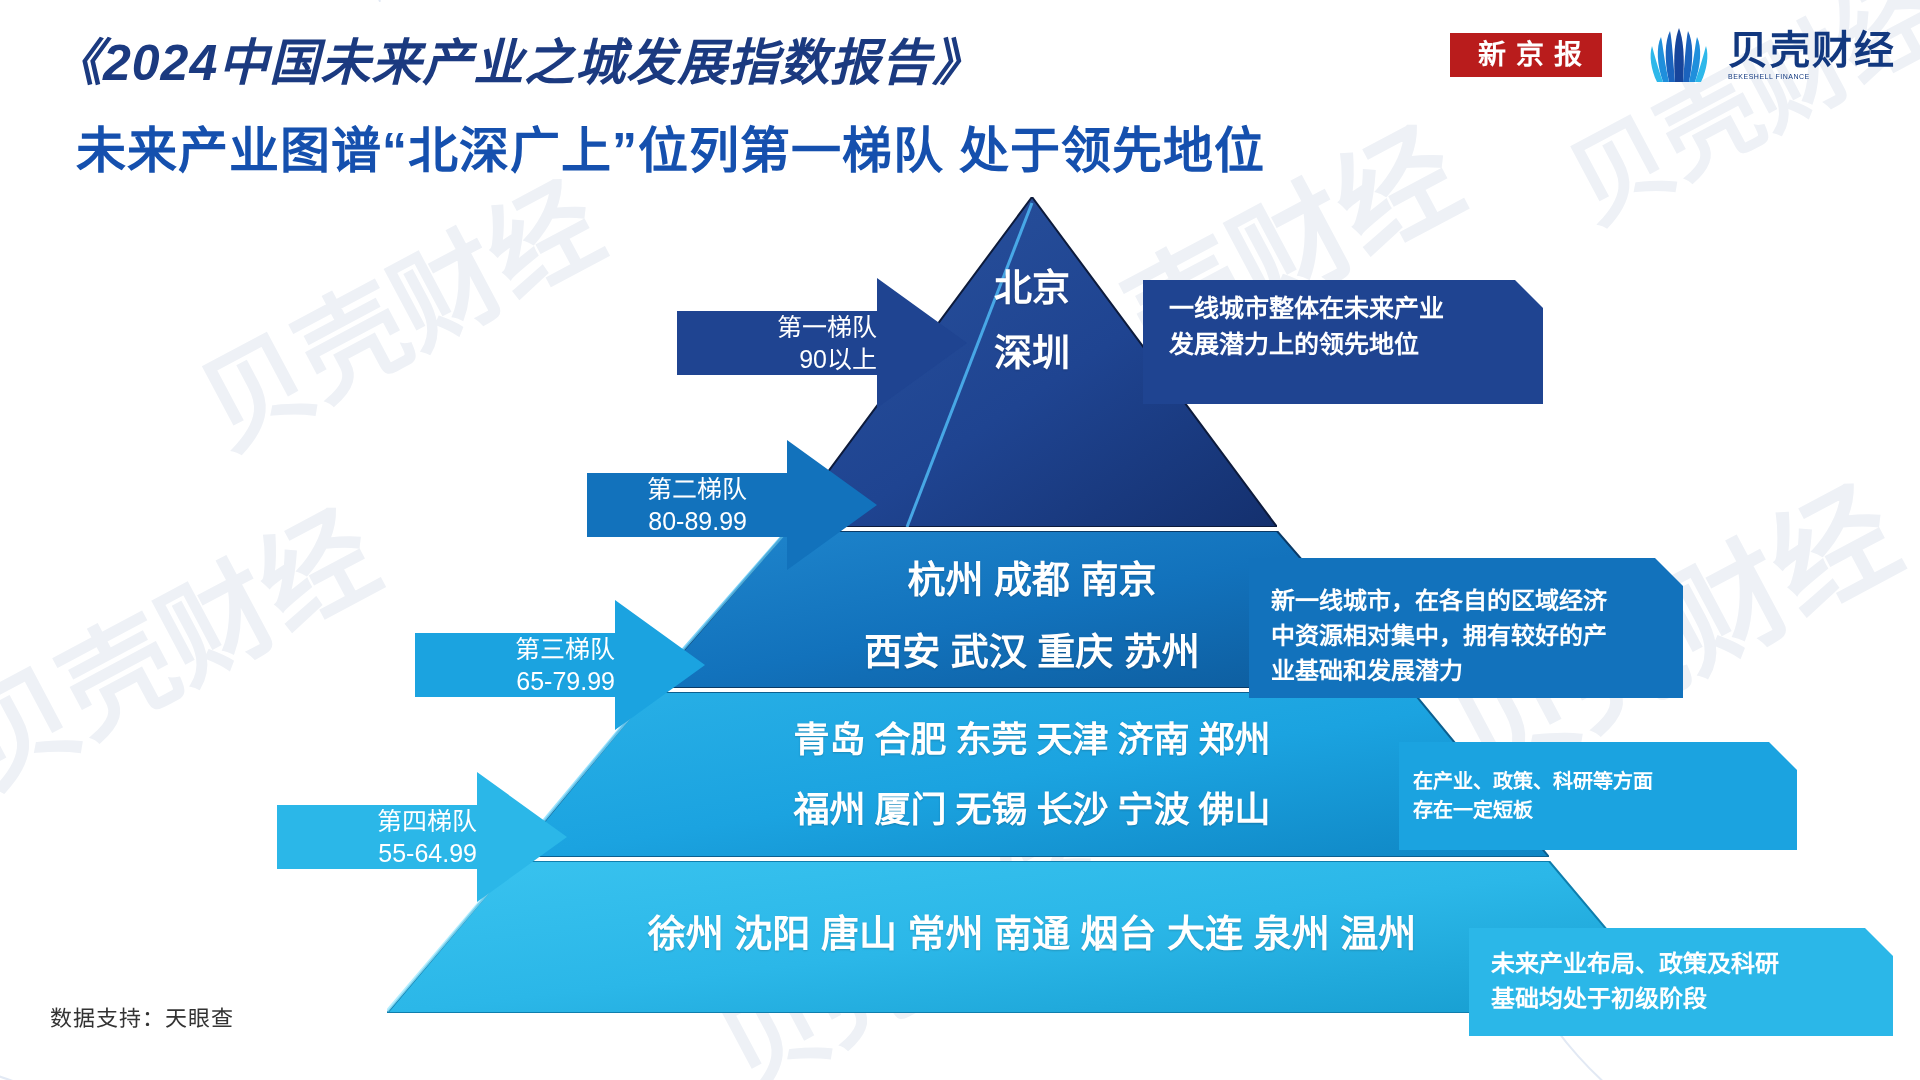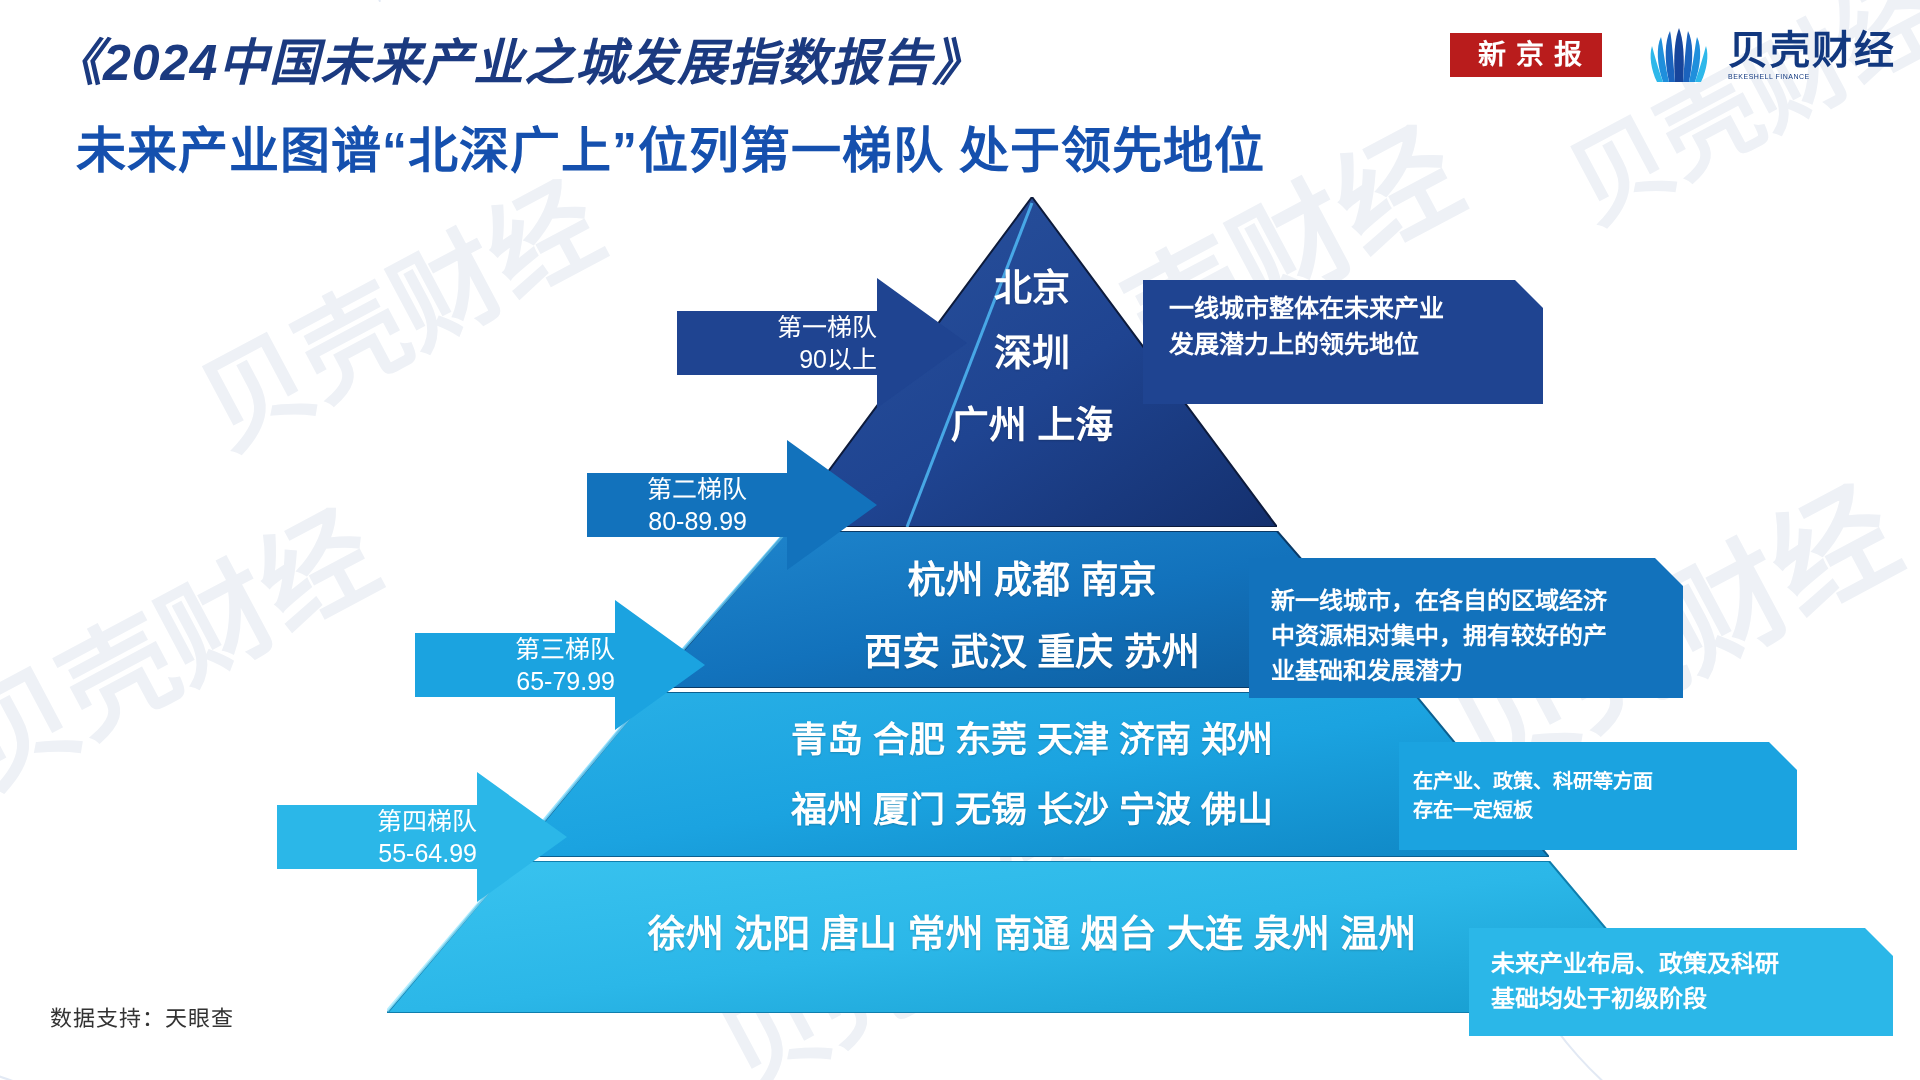--- a/index.html
+++ b/index.html
@@ -136,40 +136,39 @@
           <stop offset="0%" stop-color="#2a539e"></stop>
           <stop offset="55%" stop-color="#1f4491"></stop>
           <stop offset="100%" stop-color="#14306e"></stop>
         </linearGradient>
       </defs>
       <polygon points="245,0 490,330 0,330" fill="url(#g1)" stroke="#0d1b3c" stroke-width="2"></polygon>
       <path d="M245,6 L120,330" stroke="#4fb8f5" stroke-width="3" fill="none" opacity=".85"></path>
     </svg>
     <div class="cities" style="top:60px;font-size:38px;">北京</div>
     <div class="cities" style="top:125px;font-size:38px;">深圳</div>
-    <div class="cities" style="top:197px;font-size:38px;">广州 上海</div>
   </div>
 
   <div class="tier" style="left:634px;top:531px;width:762px;height:157px;">
     <svg width="762" height="157" viewBox="0 0 762 157" xmlns="http://www.w3.org/2000/svg" style="display:block;">
       <defs>
         <linearGradient id="g2" x1="0" y1="0" x2="1" y2="1">
           <stop offset="0%" stop-color="#1f86cd"></stop>
           <stop offset="50%" stop-color="#1272bc"></stop>
           <stop offset="100%" stop-color="#0d5a9a"></stop>
         </linearGradient>
       </defs>
       <polygon points="136,0 626,0 762,157 0,157" fill="url(#g2)" stroke="#0a3a66" stroke-width="2"></polygon>
       <path d="M134,2 L0,155" stroke="#5ec8f8" stroke-width="3" fill="none" opacity=".8"></path>
     </svg>
     <div class="cities" style="top:90px;font-size:38px;">西安 武汉 重庆  苏州</div>
     <div class="cities" style="top:18px;font-size:38px;">杭州 成都 南京</div>
   </div>
 
-  <div class="tier" style="left:498px;top:692px;width:1034px;height:165px;">
+  <div class="tier" style="left:498px;top:692px;width:1034px;height:165px;font-family:Liberation Serif, serif;">
     <svg width="1034" height="165" viewBox="0 0 1034 165" xmlns="http://www.w3.org/2000/svg" style="display:block;">
       <defs>
         <linearGradient id="g3" x1="0" y1="0" x2="1" y2="1">
           <stop offset="0%" stop-color="#29b0e6"></stop>
           <stop offset="50%" stop-color="#1ba3e0"></stop>
           <stop offset="100%" stop-color="#0f86c4"></stop>
         </linearGradient>
       </defs>
       <polygon points="136,0 898,0 1034,165 0,165" fill="url(#g3)" stroke="#0c5f8f" stroke-width="2"></polygon>
       <path d="M134,2 L0,163" stroke="#7fdcff" stroke-width="3" fill="none" opacity=".8"></path>

